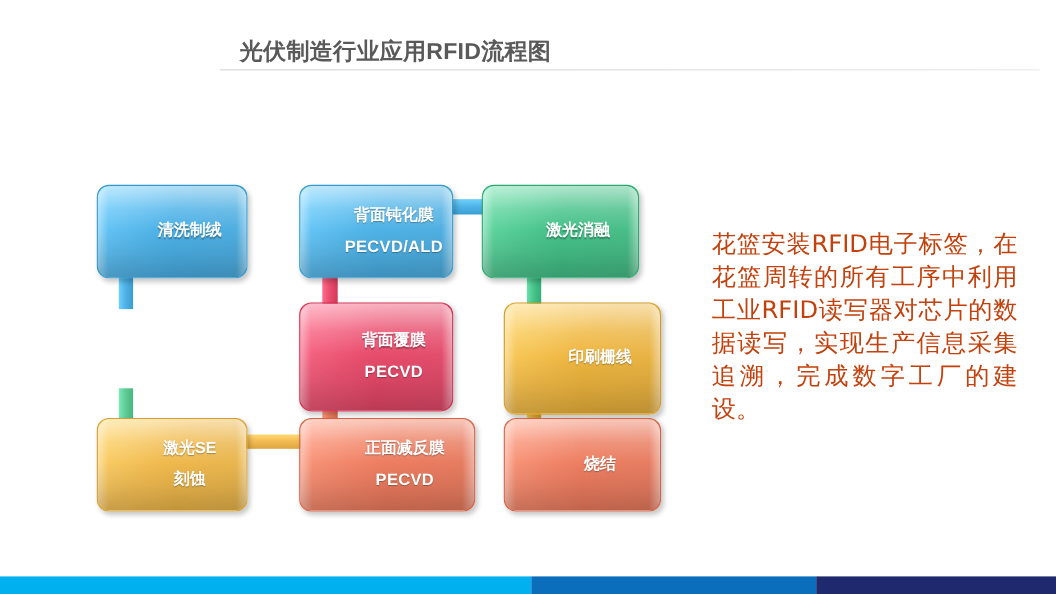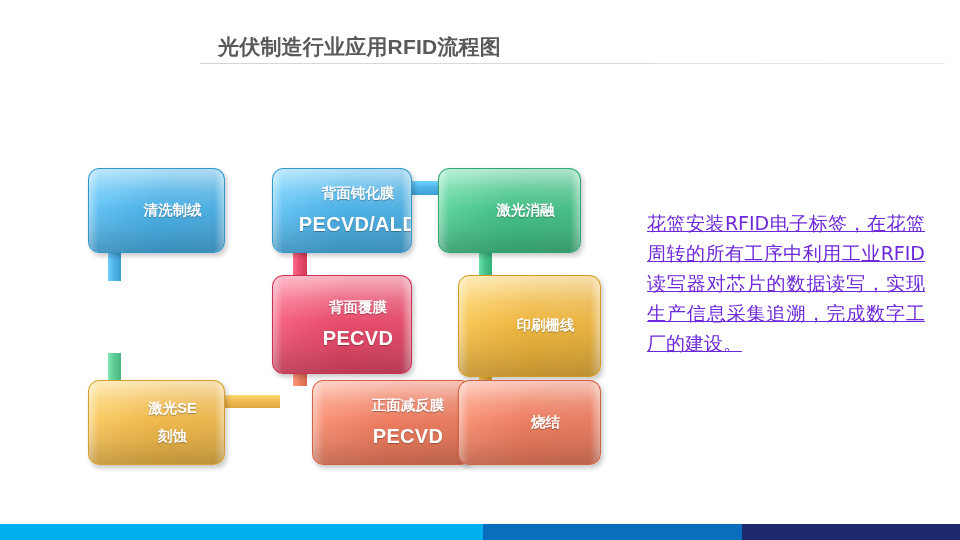--- a/index.html
+++ b/index.html
@@ -49,32 +49,31 @@
       linear-gradient(to right,
         rgba(255,255,255,.42) 0%,
         rgba(255,255,255,.05) 7%,
         rgba(255,255,255,0) 50%,
         rgba(255,255,255,.05) 93%,
         rgba(255,255,255,.45) 100%);
     pointer-events:none;
   }
   .node .ln{position:relative;z-index:2;line-height:1.05;}
   .node .ln.cn{font-size:14.5px;}
-  .node .ln.en{font-size:20px;letter-spacing:.3px;}
+  .node .ln.en{font-size:15px;letter-spacing:.3px;}
   .node .ln + .ln{margin-top:13px;}
 
   .conn{position:absolute;}
 
   
   .para{
     position:absolute;left:647px;top:208px;width:278px;
-    font-size:19px;color:#6d28d9;line-height:30px;
+    font-size:22px;color:#c2410c;line-height:30px;
     text-align:justify;
     font-family:"DejaVu Sans","Liberation Sans",sans-serif;
-    text-decoration:underline;
   }
 
   
   .footer{position:absolute;left:0;top:524px;width:960px;height:16px;}
   .fseg{position:absolute;top:0;height:16px;}
 </style>
 </head>
 <body>
 
 <div id="slide">
@@ -107,21 +106,21 @@
     <div class="node" style="left: 272px; top: 168px; width: 140px; height: 85px; background: linear-gradient(135deg, rgb(107, 207, 255) 0%, rgb(81, 181, 233) 42%, rgb(65, 165, 217) 100%); border: 1px solid rgb(53, 153, 205);">
       <div class="ln cn">背面钝化膜</div>
       <div class="ln en">PECVD/ALD</div>
     </div>
 
     <div class="node" style="left: 272px; top: 275px; width: 140px; height: 99px; background: linear-gradient(135deg, rgb(255, 104, 136) 0%, rgb(234, 78, 110) 42%, rgb(218, 62, 94) 100%); border: 1px solid rgb(206, 50, 82);">
       <div class="ln cn">背面覆膜</div>
       <div class="ln en">PECVD</div>
     </div>
 
-    <div class="node" style="left: 272px; top: 380px; width: 160px; height: 85px; background: linear-gradient(135deg, rgb(255, 153, 124) 0%, rgb(239, 127, 98) 42%, rgb(223, 111, 82) 100%); border: 1px solid rgb(211, 99, 70); margin-left: 40px;">
+    <div class="node" style="left: 272px; top: 380px; width: 160px; height: 85px; background: linear-gradient(135deg, rgb(255, 153, 124) 0%, rgb(239, 127, 98) 42%, rgb(223, 111, 82) 100%); border: 1px solid rgb(211, 99, 70);">
       <div class="ln cn">正面减反膜</div>
       <div class="ln en">PECVD</div>
     </div>
 
     <div class="node" style="left: 438px; top: 168px; width: 143px; height: 85px; background: linear-gradient(135deg, rgb(99, 222, 166) 0%, rgb(73, 196, 140) 42%, rgb(57, 180, 124) 100%); border: 1px solid rgb(45, 168, 112); text-align: center;">
       <div class="ln cn">激光消融</div>
     </div>
 
     <div class="node" style="left: 458px; top: 275px; width: 143px; height: 102px; background: linear-gradient(135deg, rgb(255, 210, 92) 0%, rgb(240, 184, 66) 42%, rgb(224, 168, 50) 100%); border: 1px solid rgb(212, 156, 38);">
       <div class="ln cn">印刷栅线</div>

